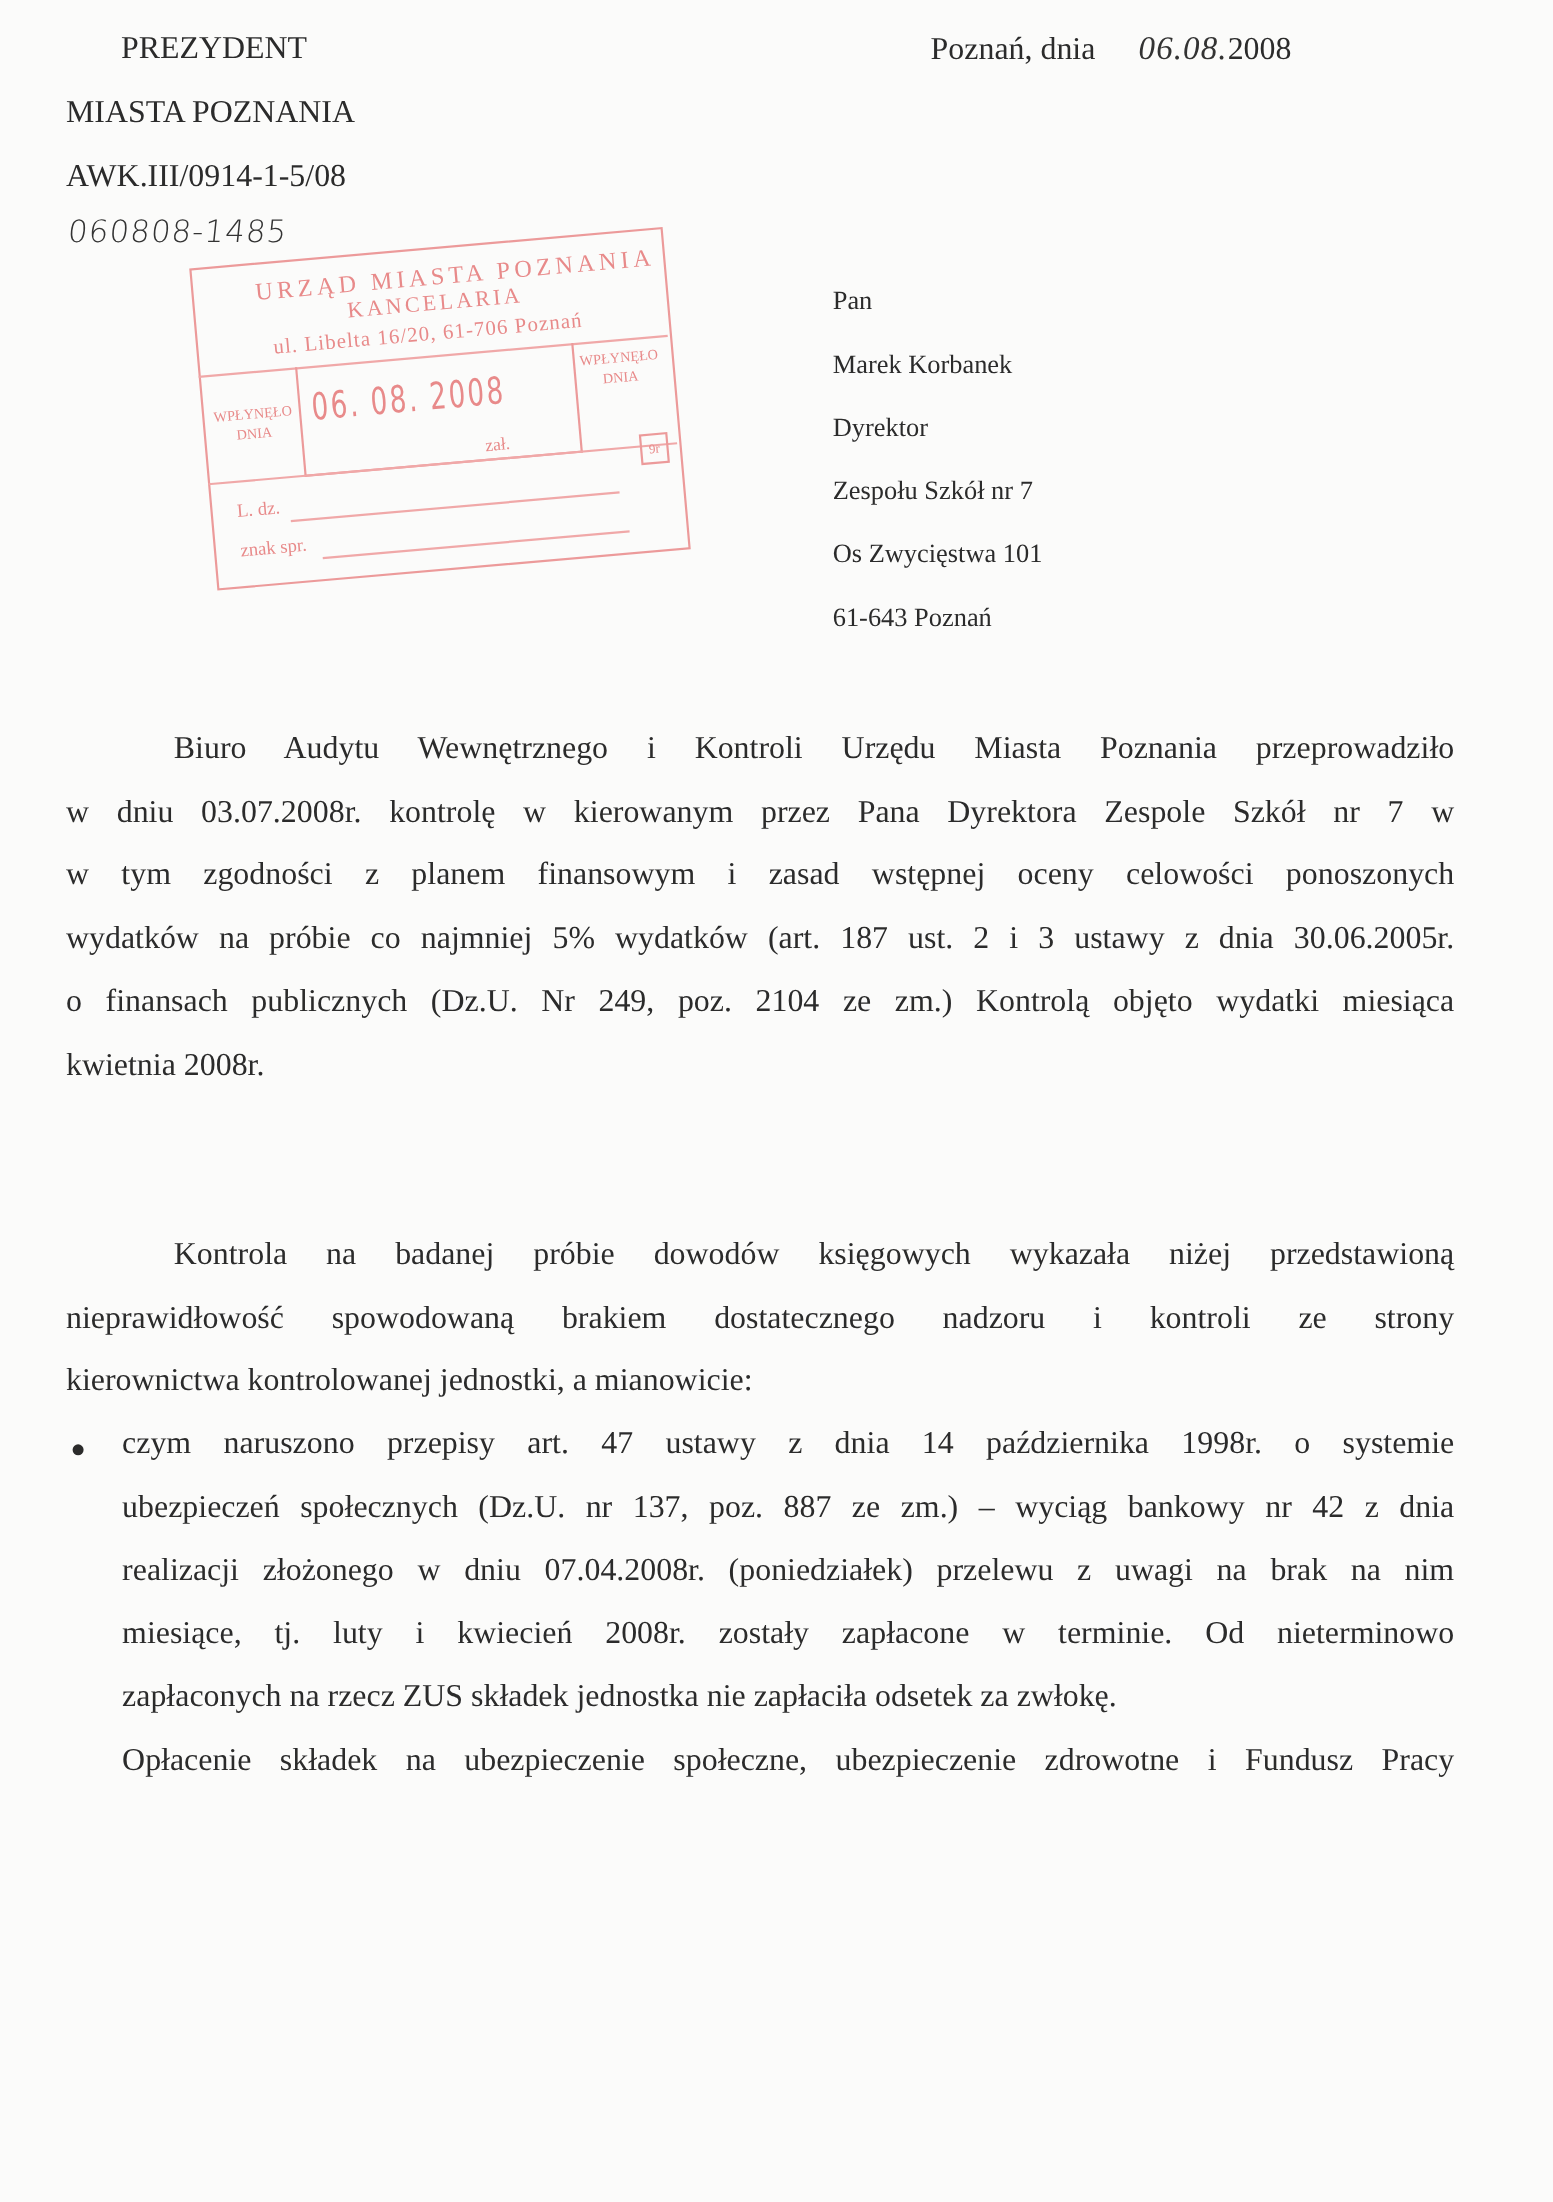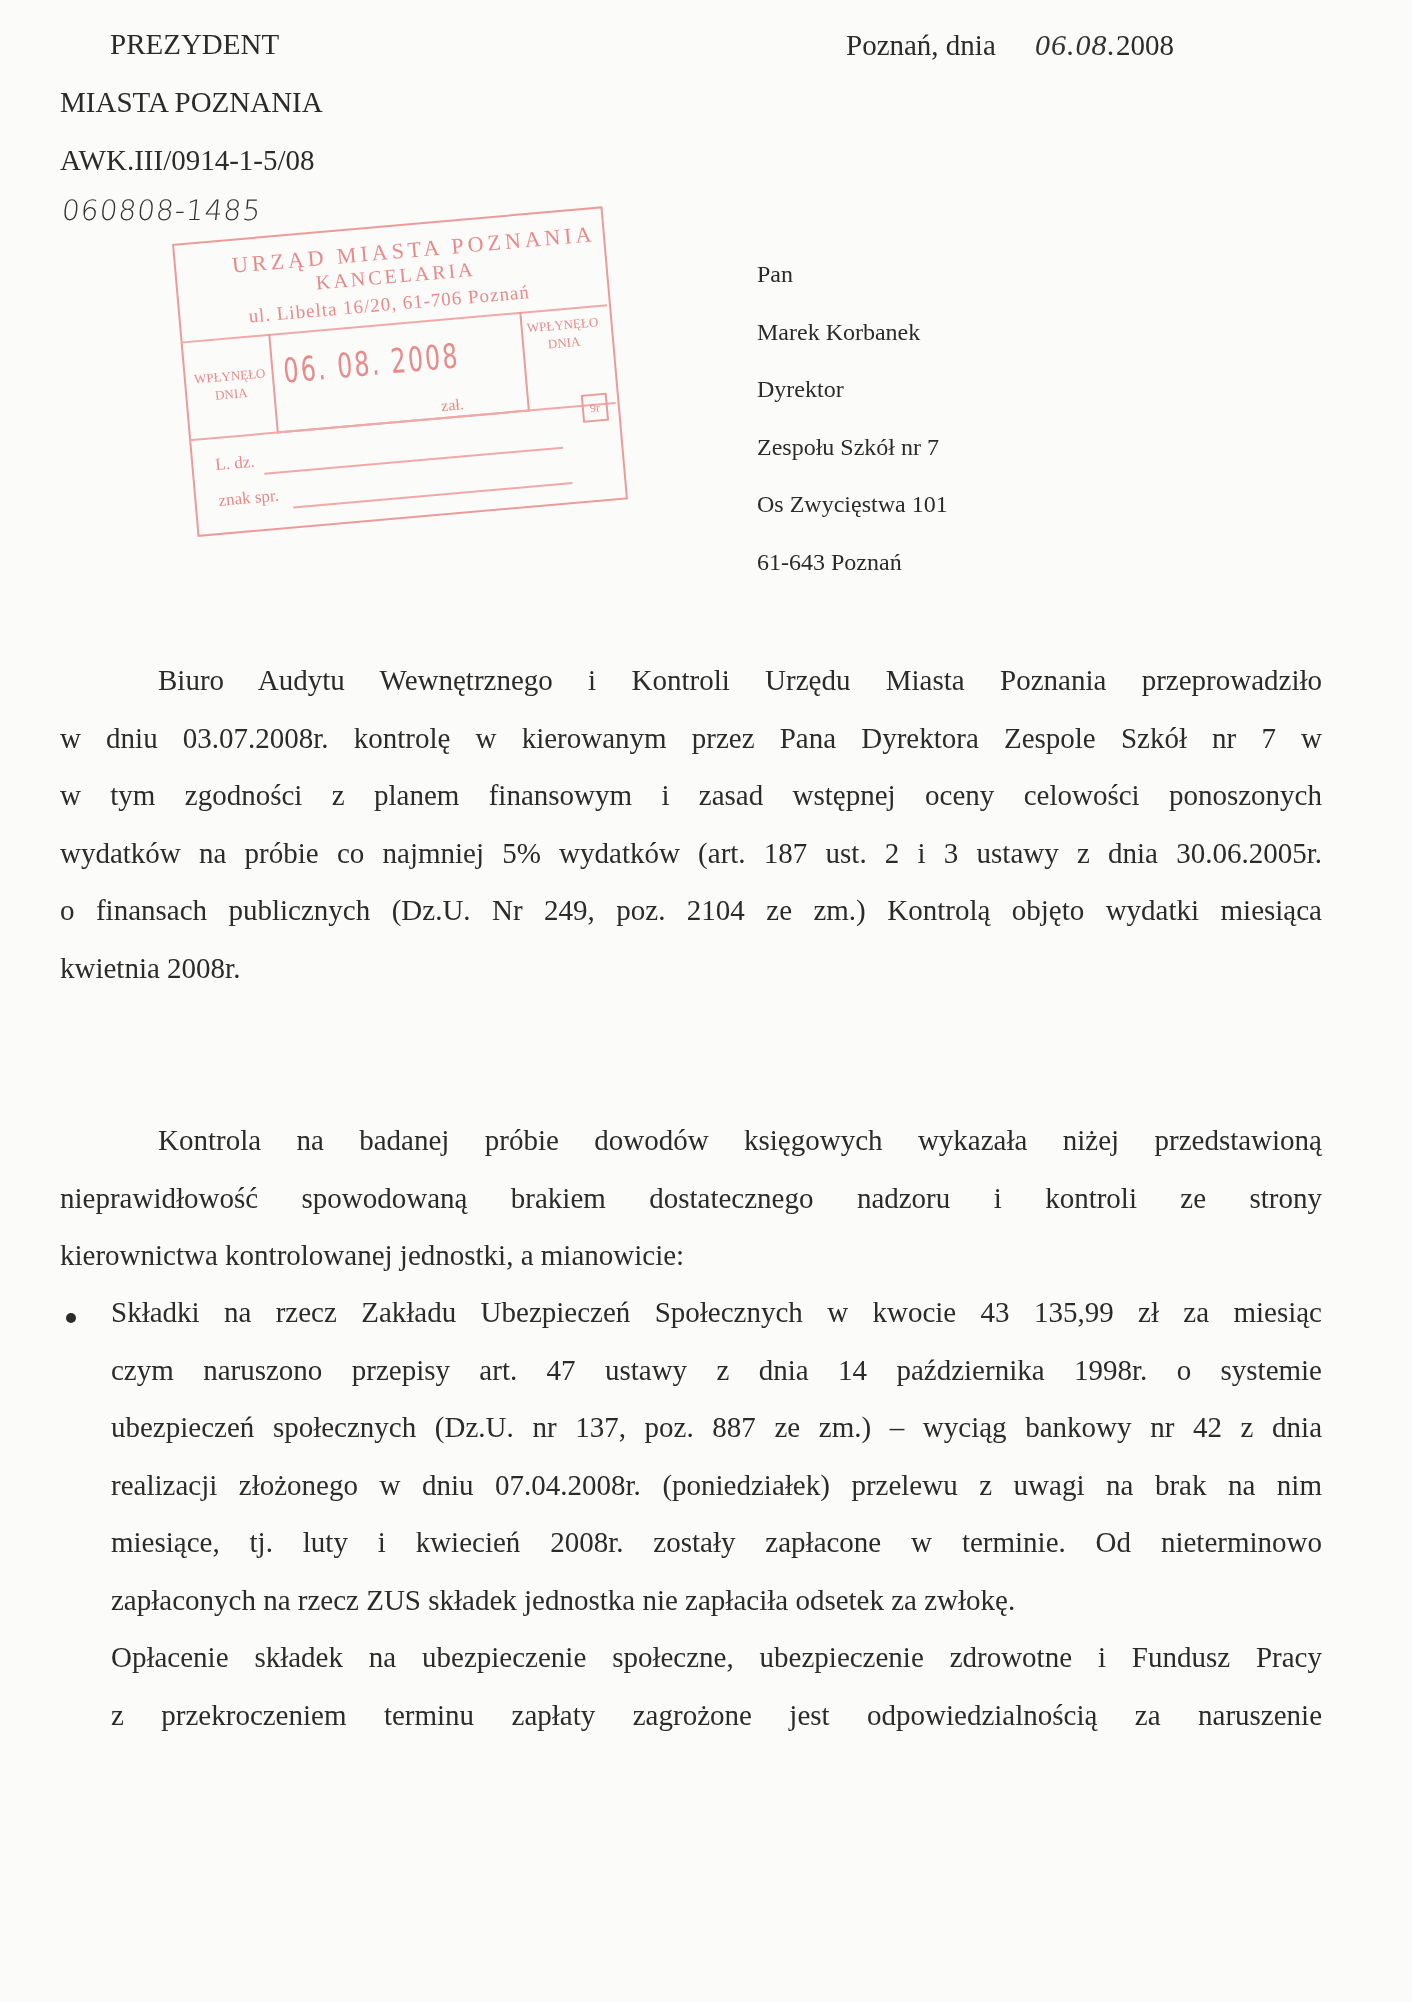--- a/index.html
+++ b/index.html
@@ -102,21 +102,19 @@
 </div>
 
 <div class="para" style="top:1112px;">
   <span class="line-j" style="padding-left:98px;">Kontrola na badanej próbie dowodów księgowych wykazała niżej przedstawioną</span>
   <span class="line-j">nieprawidłowość spowodowaną brakiem dostatecznego nadzoru i kontroli ze strony</span>
   <span class="line-l">kierownictwa kontrolowanej jednostki, a mianowicie:</span>
 </div>
 
 <div class="bullet-dot" style="top:1313px;"></div>
 <div class="list-text" style="top:1284px;">
-  <span class="line-j">Składki na rzecz Zakładu Ubezpieczeń Społecznych w kwocie 43 135,99 zł za miesiąc</span>
   <span class="line-j">czym naruszono przepisy art. 47 ustawy z dnia 14 października 1998r. o systemie</span>
   <span class="line-j">ubezpieczeń społecznych (Dz.U. nr 137, poz. 887 ze zm.) – wyciąg bankowy nr 42 z dnia</span>
   <span class="line-j">realizacji złożonego w dniu 07.04.2008r. (poniedziałek) przelewu z uwagi na brak na nim</span>
   <span class="line-j">miesiące, tj. luty i kwiecień 2008r. zostały zapłacone w terminie. Od nieterminowo</span>
   <span class="line-l">zapłaconych na rzecz ZUS składek jednostka nie zapłaciła odsetek za zwłokę.</span>
   <span class="line-j">Opłacenie składek na ubezpieczenie społeczne, ubezpieczenie zdrowotne i Fundusz Pracy</span>
-  <span class="line-j">z przekroczeniem terminu zapłaty zagrożone jest odpowiedzialnością za naruszenie</span>
 </div>
 
 </body></html>

